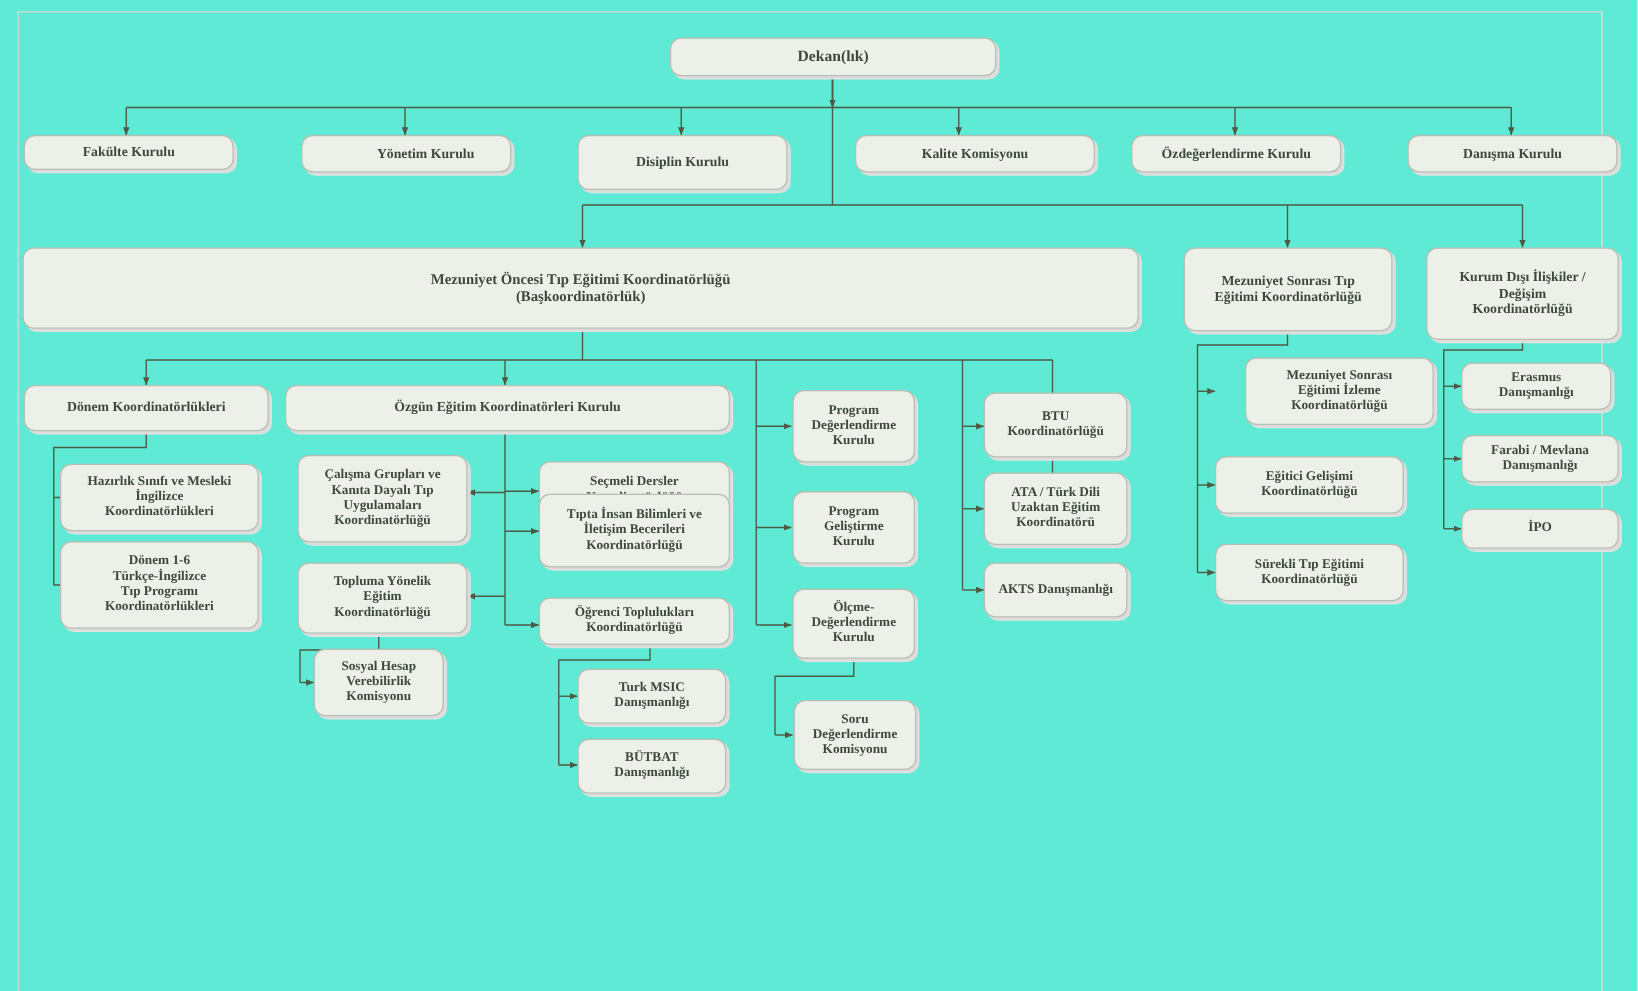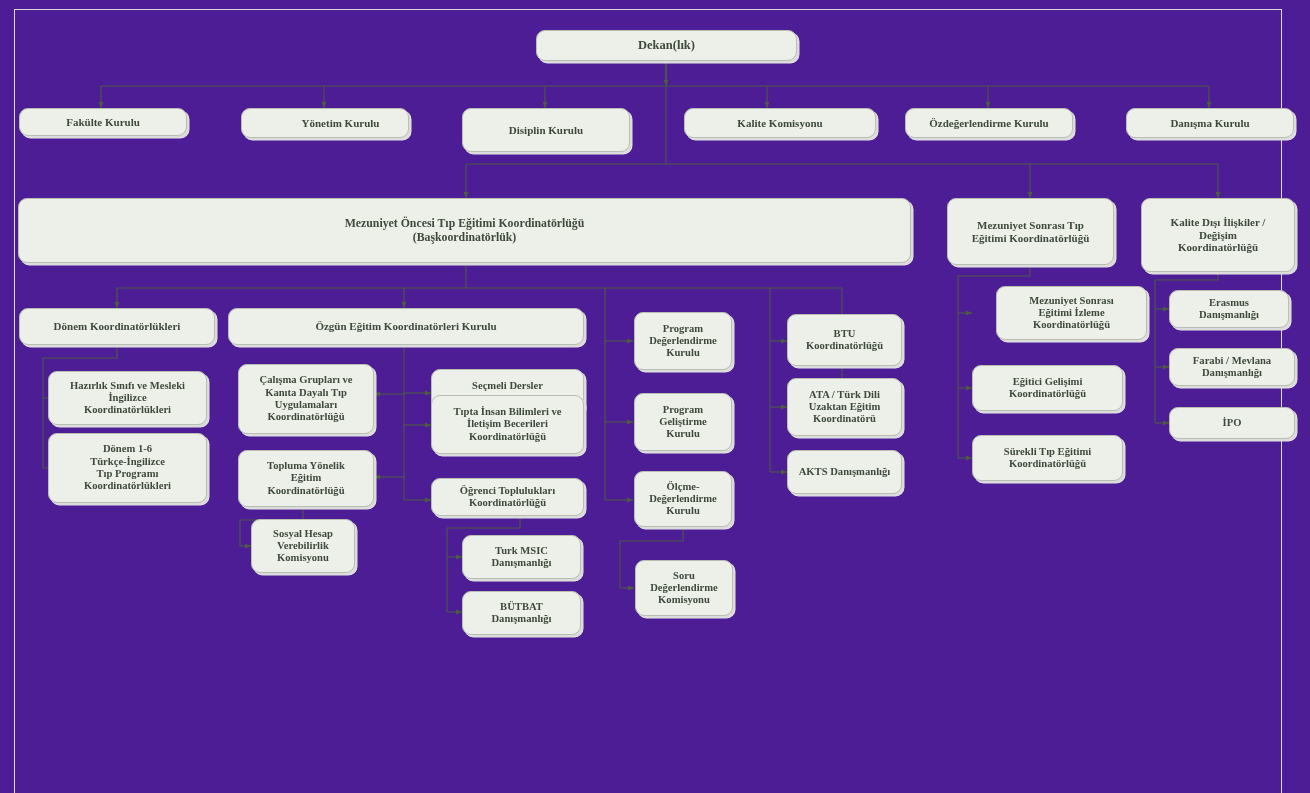--- a/index.html
+++ b/index.html
@@ -1,18 +1,18 @@
 <!DOCTYPE html>
 <html><head>
 <meta charset="utf-8">
 <style>
   html,body{margin:0;padding:0;background:#ffffff;}
   body{font-family:"Liberation Serif","DejaVu Serif",serif;}
   #page{
-    position:relative;width:1310px;height:793px;overflow:hidden;background:#4c1d95;
+    position:relative;width:1310px;height:793px;overflow:hidden;background:#5eead4;
   }
   
   #frame{
     position:absolute;left:14px;top:9px;width:1268px;height:784px;
     border-left:1px solid #d9d9d9;border-top:1px solid #d9d9d9;border-right:1px solid #d9d9d9;
     box-sizing:border-box;pointer-events:none;
   }
   #frame2{
     position:absolute;left:1281px;top:9px;width:1px;height:784px;background:#d9d9d9;
   }
@@ -188,21 +188,21 @@
 
   <div class="node s11" style="left:947px;top:198px;width:167px;height:67px;">
     <span class="lbl">Mezuniyet Sonrası Tıp
 Eğitimi Koordinatörlüğü</span>
   </div>
   <div class="node s12" style="left:18px;top:198px;width:893px;height:65px;">
     <span class="lbl">Mezuniyet Öncesi Tıp Eğitimi Koordinatörlüğü
 (Başkoordinatörlük)</span>
   </div>
   <div class="node s11" style="left:1141px;top:198px;width:154px;height:74px;">
-    <span class="lbl">Kalite Dışı İlişkiler /
+    <span class="lbl">Kurum Dışı İlişkiler /
 Değişim
 Koordinatörlüğü</span>
   </div>
 
   <div class="node s11" style="left:19px;top:308px;width:196px;height:37px;">
     <span class="lbl">Dönem Koordinatörlükleri</span>
   </div>
   <div class="node s105" style="left:48px;top:371px;width:159px;height:54px;">
     <span class="lbl">Hazırlık Sınıfı ve Mesleki
 İngilizce

